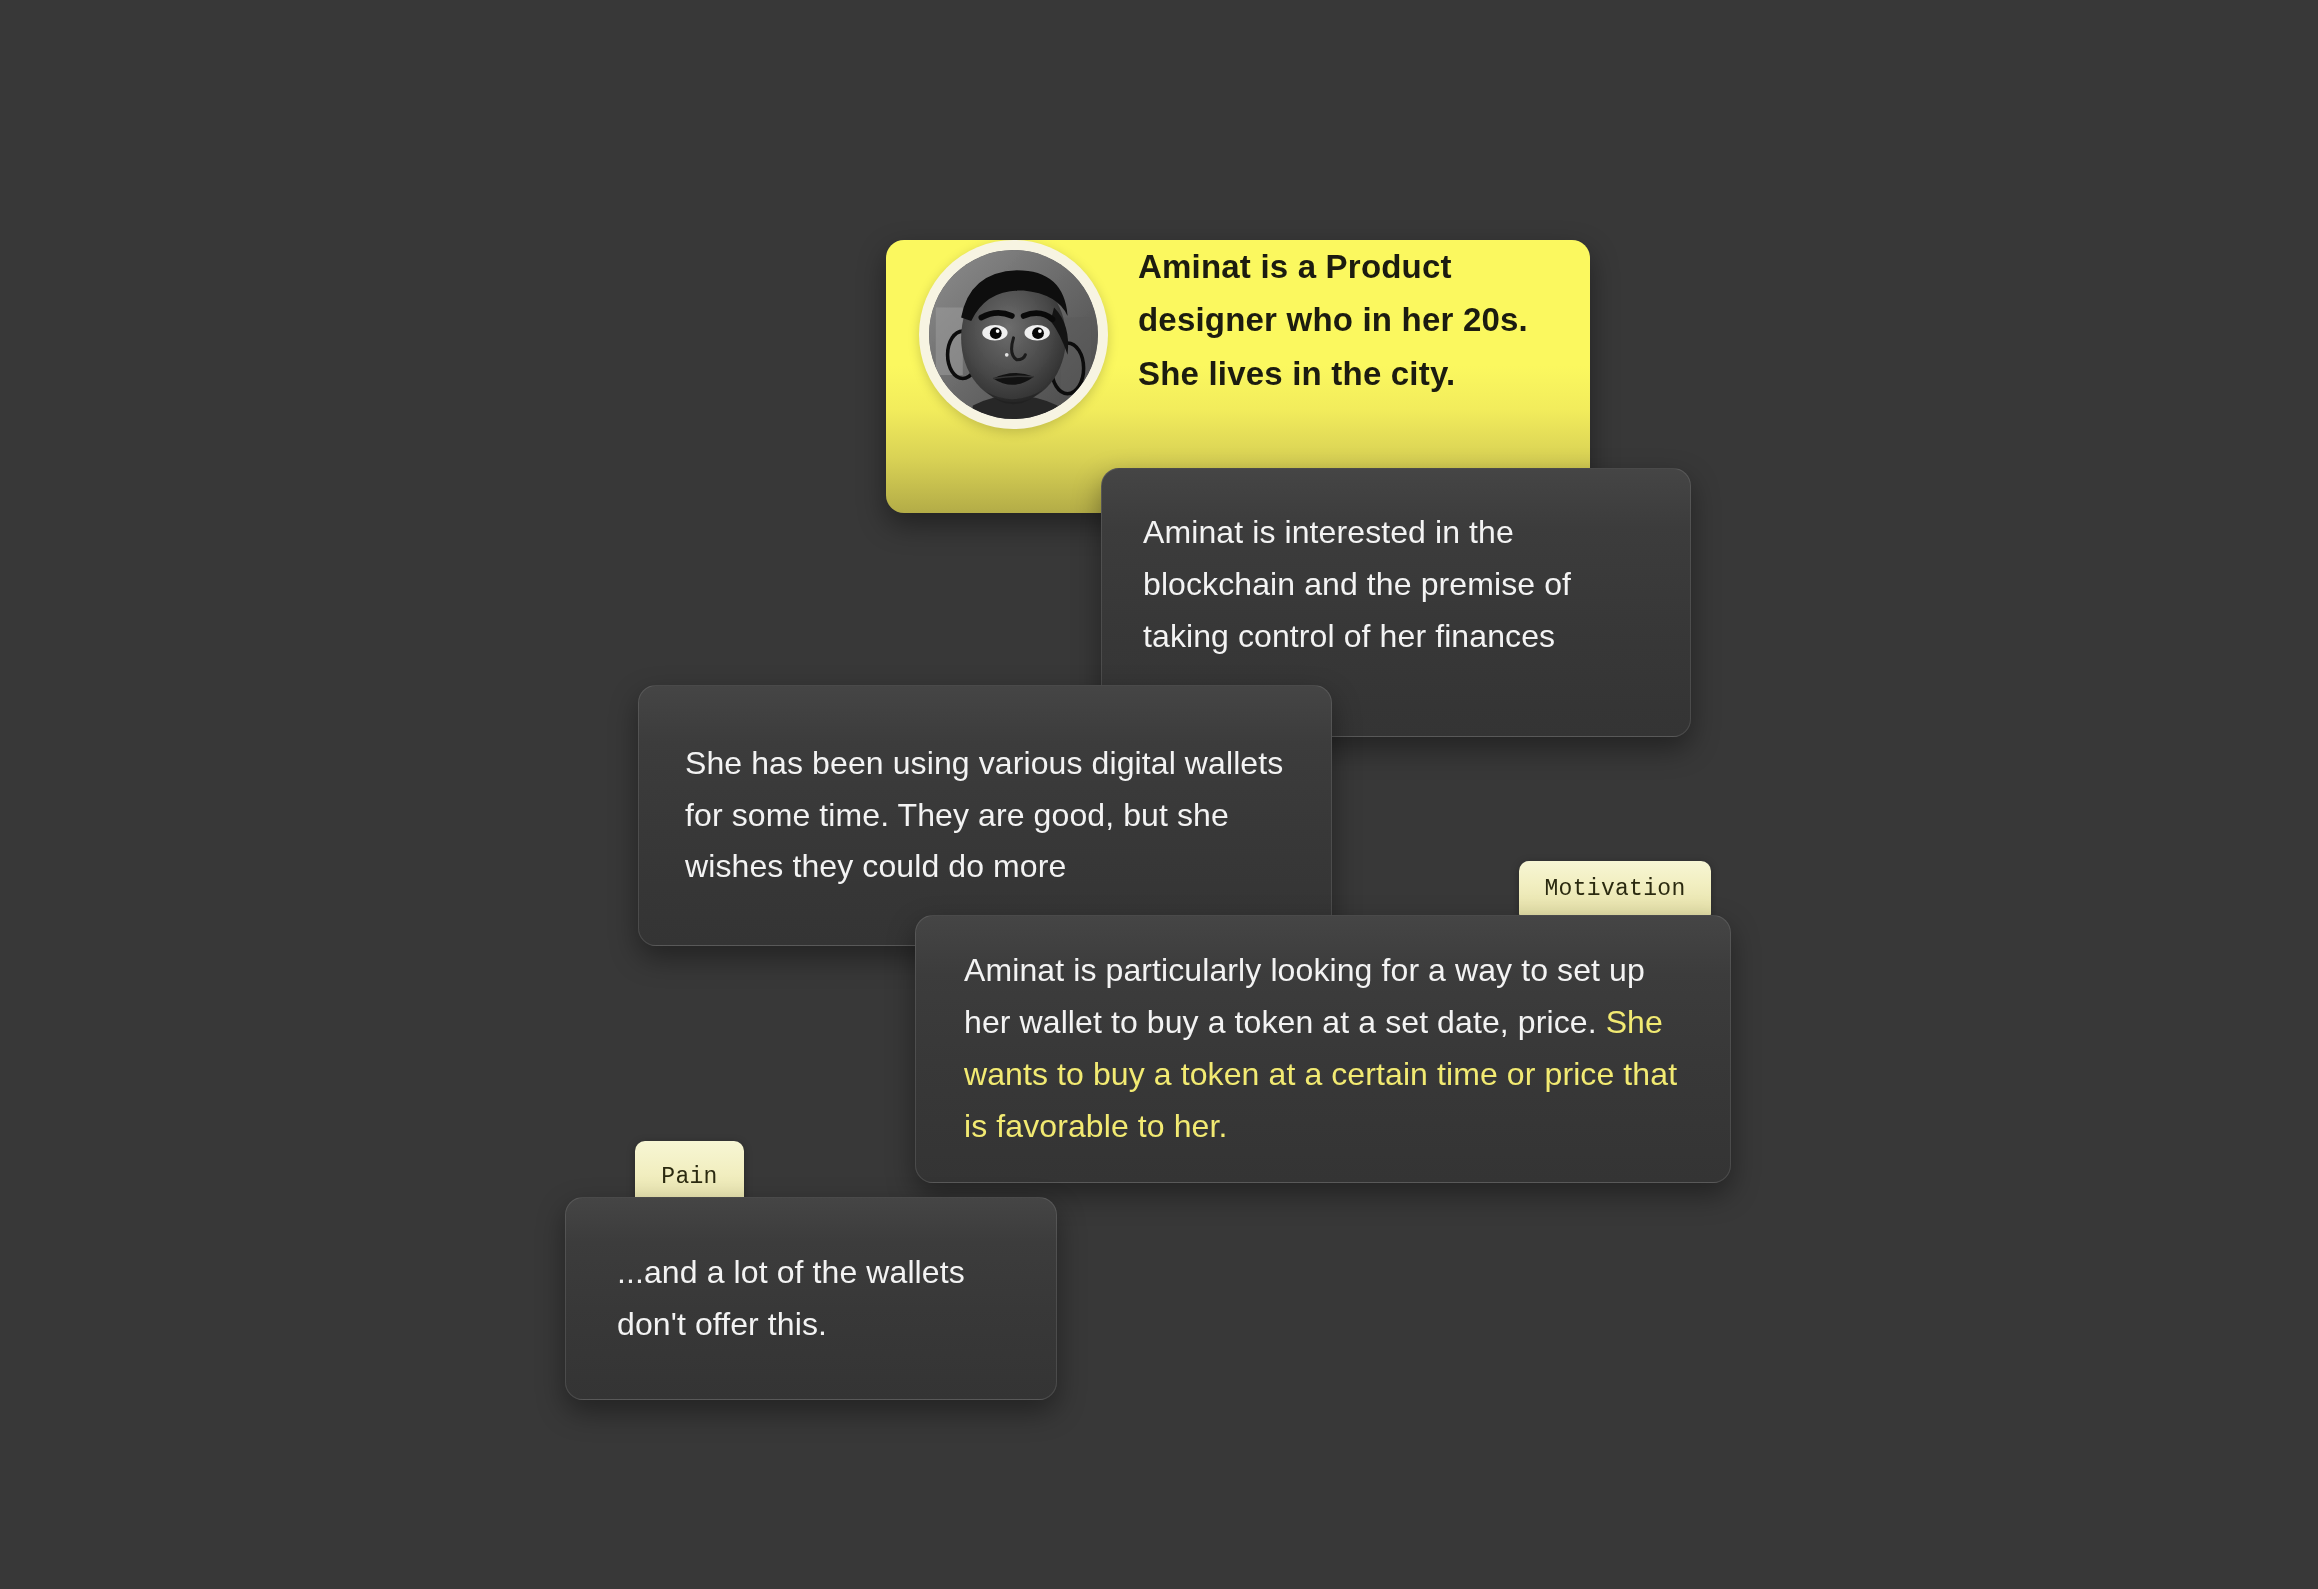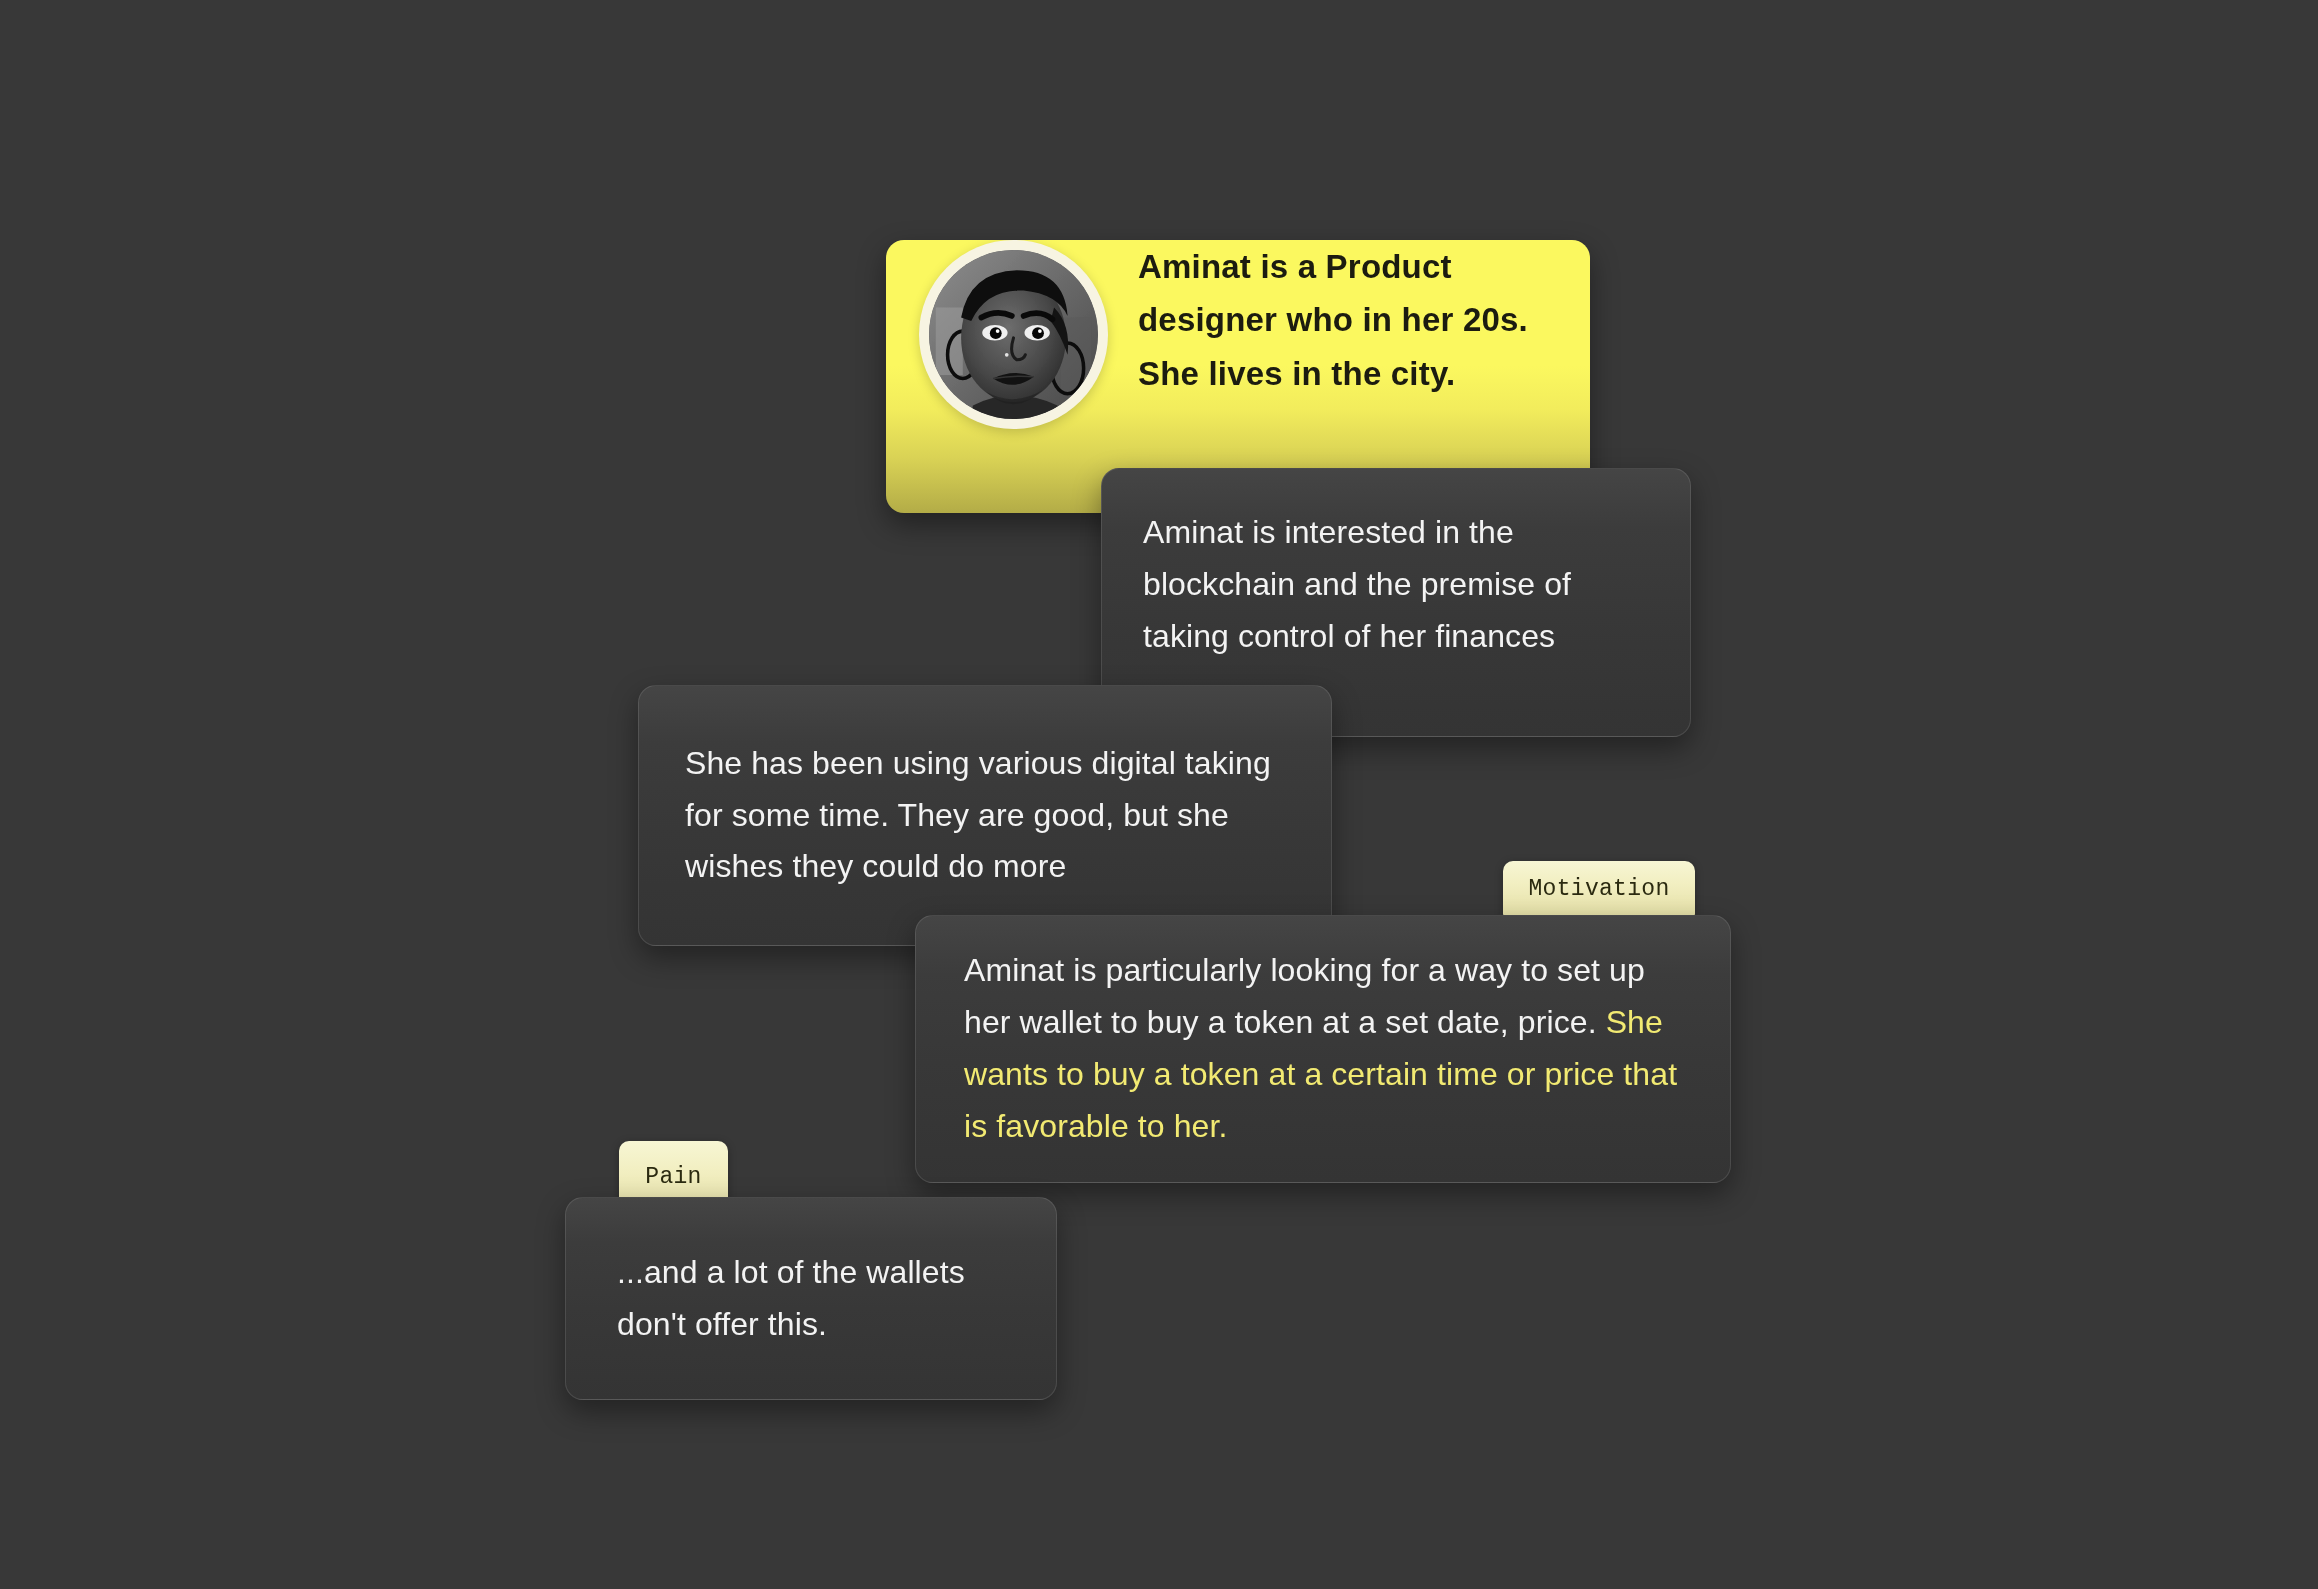--- a/index.html
+++ b/index.html
@@ -148,20 +148,21 @@
     background: linear-gradient(180deg, #f7f6d4 0%, #f2efc2 40%, #e6e1a8 100%);
     color: #2b2a10;
     font-family: "Liberation Mono", "DejaVu Sans Mono", monospace;
     font-size: 23px;
     letter-spacing: 0.3px;
     border-radius: 10px 10px 2.5px 2.5px;
     display: flex;
     align-items: center;
     justify-content: center;
     box-shadow: 0 2.5px 8.3px rgba(0,0,0,0.30);
+    margin-left: 16px;
   }
 
   #tag-motivation {
     left: 1503px;
     top: 861px;
     width: 192px;
     height: 55px;
     z-index: 5;
   }
 
@@ -234,21 +235,21 @@
       </div>
     </div>
     <div id="hero-text">Aminat is a Product designer who in her 20s. She lives in the city.</div>
   </div>
 
   <div class="card card-dark" id="card-blockchain">
     <div class="card-text">Aminat is interested in the blockchain and the premise of taking control of her finances</div>
   </div>
 
   <div class="card card-dark" id="card-wallets">
-    <div class="card-text">She has been using various digital taking for some time. They are good, but she wishes they could do more</div>
+    <div class="card-text">She has been using various digital wallets for some time. They are good, but she wishes they could do more</div>
   </div>
 
   <div class="tag" id="tag-motivation">
     <span>Motivation</span>
   </div>
 
   <div class="card card-dark" id="card-motivation">
     <div class="card-text"><span>Aminat is particularly looking for a way to set up her wallet to buy a token at a set date, price. </span><span class="hl">She wants to buy a token at a certain time or price that is favorable to her.</span></div>
   </div>
 

